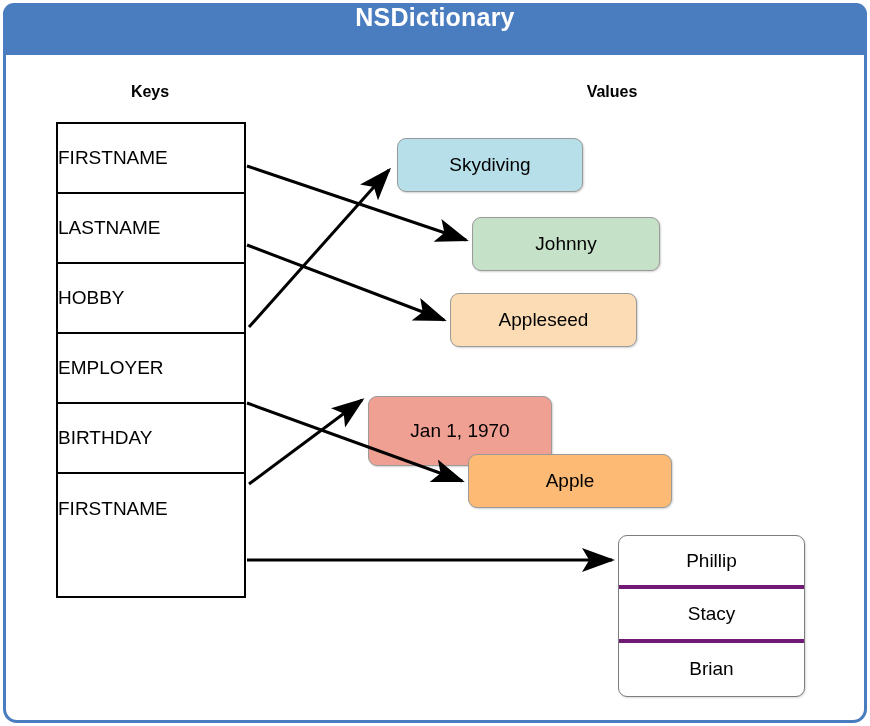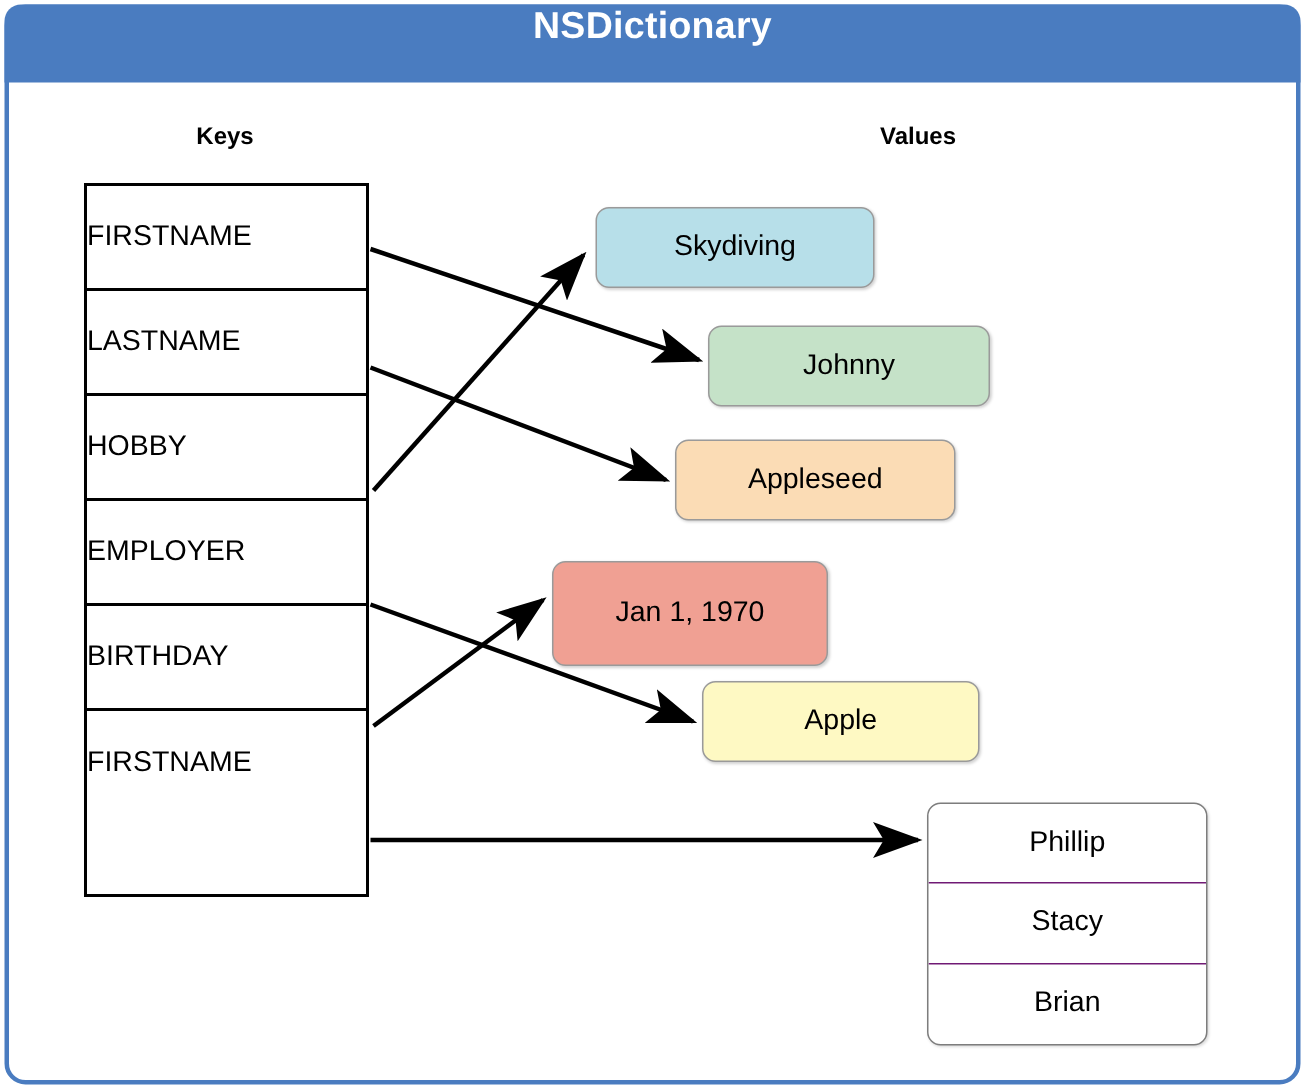--- a/index.html
+++ b/index.html
@@ -105,21 +105,21 @@
     box-sizing: border-box;
     border: 1.5px solid #7d7d7d;
     border-radius: 9px;
     background: #ffffff;
     overflow: hidden;
     box-shadow: 1px 1px 2px rgba(0,0,0,0.15);
   }
   .child-row {
     height: 53.3px;
     box-sizing: border-box;
-    border-bottom: 1px solid #701a75;
+    border-bottom: 4px solid #701a75;
     display: flex;
     align-items: center;
     justify-content: center;
     font-size: 19px;
     color: #000000;
   }
   .child-row:last-child { border-bottom: none; text-align: center; }
 
   #arrows {
     position: absolute;
@@ -170,25 +170,25 @@
   </div>
 
   <div class="value-box" style="left: 472px; top: 217px; width: 188px; height: 54px; background: rgb(197, 226, 200);">
     <span>Johnny</span>
   </div>
 
   <div class="value-box" style="left: 450px; top: 293px; width: 187px; height: 54px; background: rgb(251, 220, 181); text-align: center;">
     <span>Appleseed</span>
   </div>
 
-  <div class="value-box" style="left: 368px; top: 374px; width: 184px; height: 70px; background: rgb(240, 160, 147);">
+  <div class="value-box" style="left: 368px; top: 396px; width: 184px; height: 70px; background: rgb(240, 160, 147);">
     <span>Jan 1, 1970</span>
   </div>
 
-  <div class="value-box" style="left: 468px; top: 454px; width: 185px; height: 54px; background: #fef9c3;">
+  <div class="value-box" style="left: 468px; top: 454px; width: 204px; height: 54px; background: #fdba74;">
     <span>Apple</span>
   </div>
 
   <div id="children-box">
     <div class="child-row">
       <span>Phillip</span>
     </div>
     <div class="child-row">
       <span>Stacy</span>
     </div>

